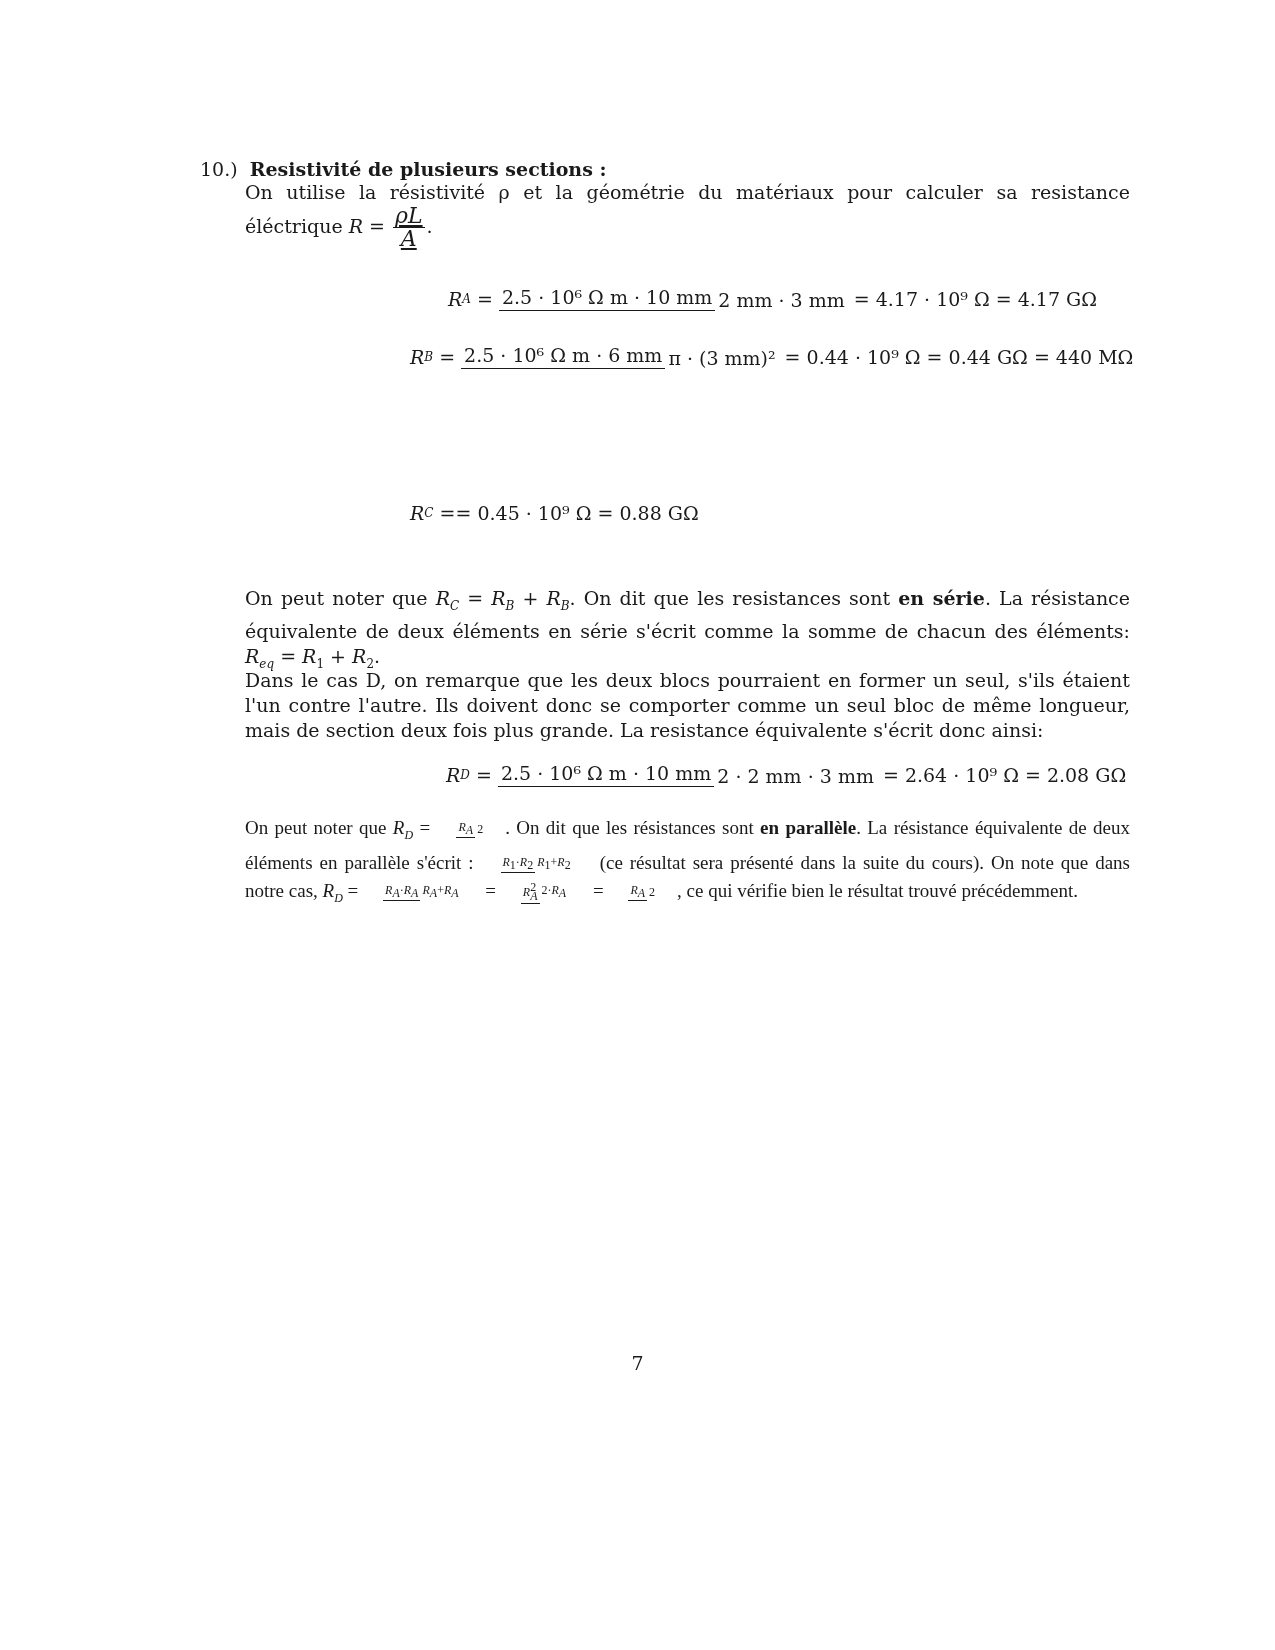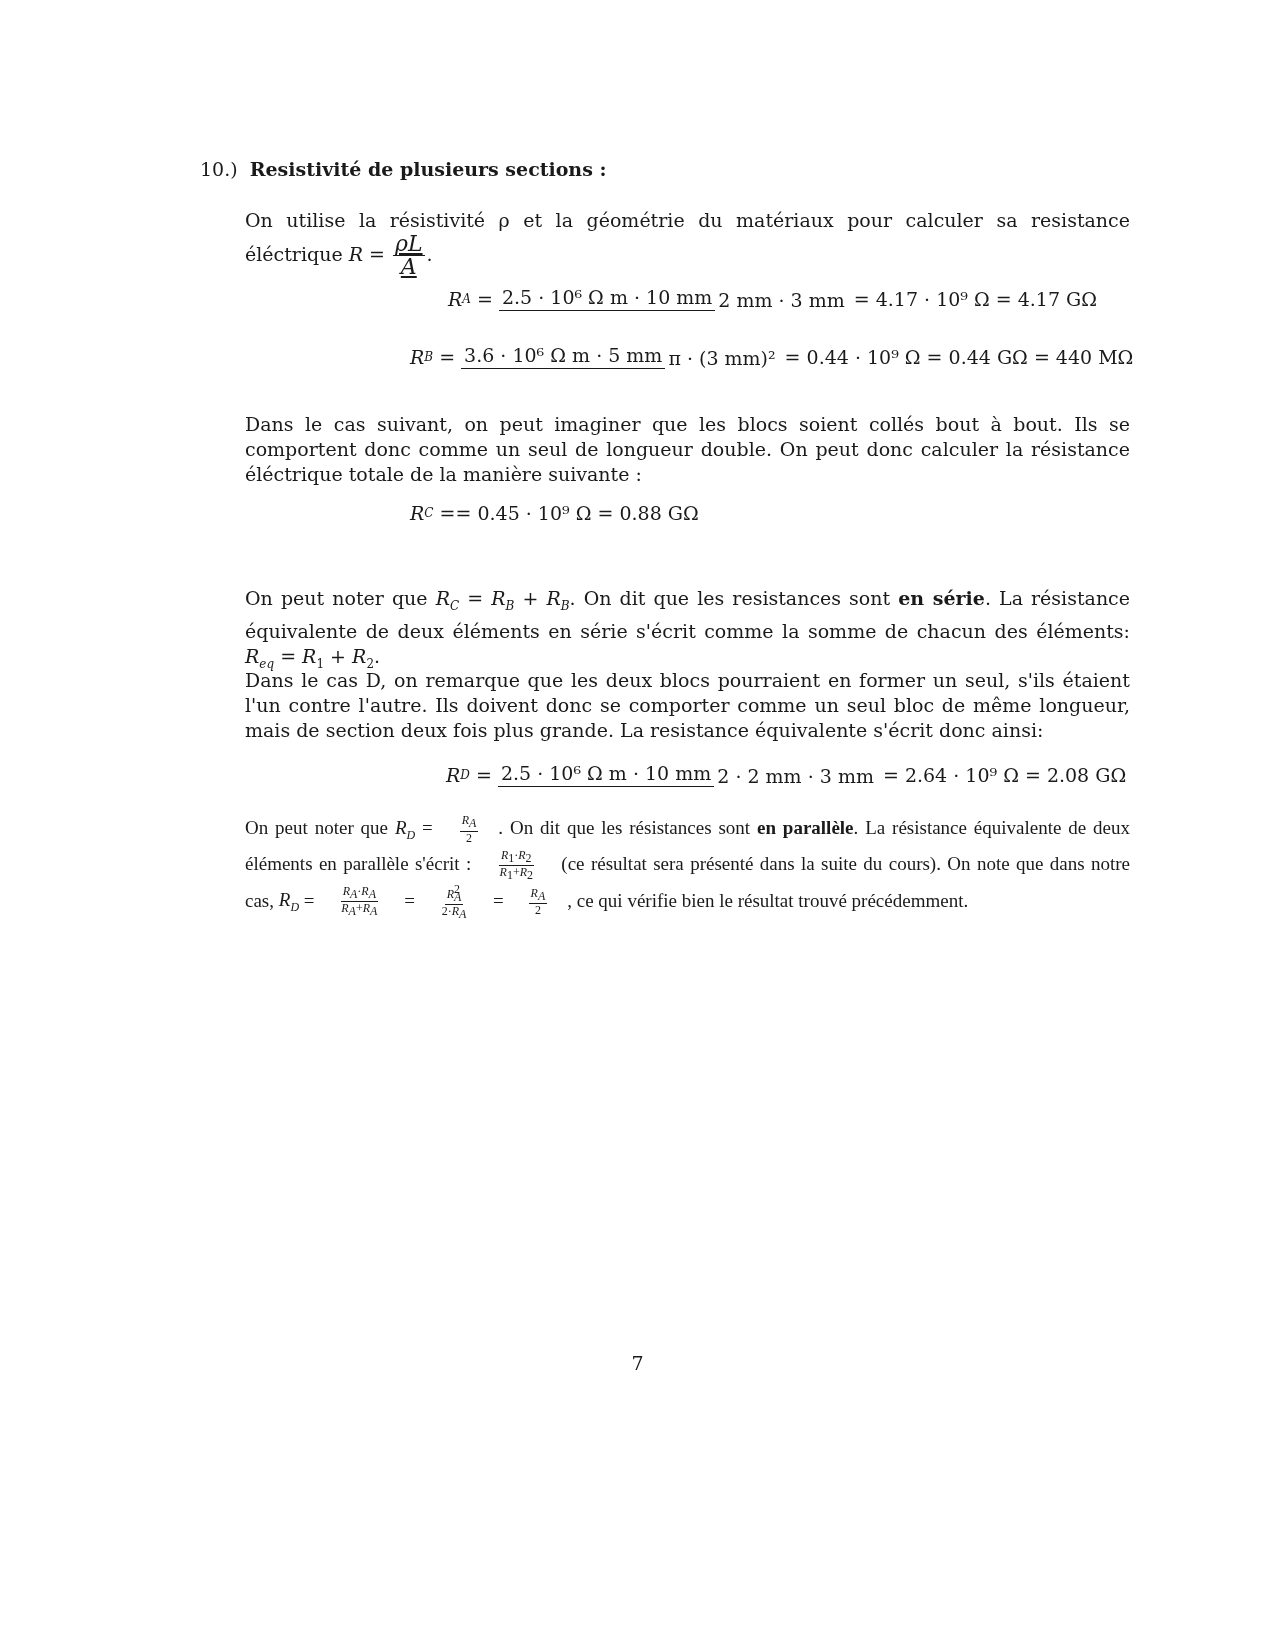--- a/index.html
+++ b/index.html
@@ -7,42 +7,42 @@
          font-family: "DejaVu Serif", "Liberation Serif", serif; color: #1a1a1a; }
   .page { position: absolute; left: 0; top: 0; width: 1077px; height: 1650px; }
   .section-head { position: absolute; left: 200px; top: 158px; font-size: 19px; }
   .section-head .num { font-weight: normal; }
   .section-head .title { font-weight: bold; margin-left: 6px; }
   .para { position: absolute; left: 245px; width: 885px; font-size: 19px; line-height: 25px; text-align: justify; }
   .eq { position: absolute; font-size: 19px; display: flex; align-items: center; white-space: nowrap; }
   .frac { display: inline-flex; align-items: center; vertical-align: middle; margin: 0 6px; }
   .frac .n { padding: 0 3px 2px 3px; border-bottom: 1px solid #1a1a1a; }
   .frac .d { padding: 2px 3px 0 3px; }
-  .sfrac { display: inline-flex; flex-direction: column; align-items: center; vertical-align: middle; font-size: 12px; line-height: 13px; margin: 0 20px; }
+  .sfrac { display: inline-flex; flex-direction: row; align-items: center; vertical-align: middle; font-size: 12px; line-height: 13px; margin: 0 20px; }
   .sfrac .n { border-bottom: 1px solid #1a1a1a; padding: 0 2px; }
   .sfrac .d { padding: 0 2px; }
   i, .it { font-style: italic; }
   sub { font-size: 12px; }
   sup { font-size: 12px; }
   b { font-weight: bold; }
   .pagenum { position: absolute; left: 0; width: 1275px; top: 1352px; text-align: center; font-size: 19px; }
   .inl-frac { display:inline-flex; flex-direction:column; align-items:center; vertical-align:middle; font-size:22px; line-height:22px; margin:0 2px;text-decoration:underline; }
   .inl-frac .n { border-bottom:1px solid #1a1a1a; padding:0 2px; }
 </style>
 </head>
 <body>
 
 <div class="page">
 
   <div class="section-head">
     <span class="num">10.)</span>
     <span class="title">Resistivité de plusieurs sections :</span>
   </div>
 
-  <div class="para" style="top:208px;">
+  <div class="para" style="top:180px;">
     <span>On utilise la résistivité ρ et la géométrie du matériaux pour calculer sa resistance éléctrique</span>
     <span class="it"> R</span> =
     <span class="inl-frac">
       <span class="n it">ρL</span>
       <span class="d it">A</span>
     </span>.
     <br>
   </div>
 
   <div class="eq" style="left:448px; top:286px;">
@@ -50,27 +50,26 @@
     <span class="frac">
       <span class="n">2.5 · 10⁶ Ω m · 10 mm</span>
       <span class="d">2 mm · 3 mm</span>
     </span>
     <span>= 4.17 · 10⁹ Ω = 4.17 GΩ</span>
   </div>
 
   <div class="eq" style="left:410px; top:344px;">
     <span class="it">R</span><sub class="it">B</sub>&nbsp;=
     <span class="frac">
-      <span class="n">3.6 · 10⁶ Ω m · 5 mm</span>
+      <span class="n">2.5 · 10⁶ Ω m · 6 mm</span>
       <span class="d">π · (3 mm)²</span>
     </span>
     <span>= 0.44 · 10⁹ Ω = 0.44 GΩ = 440 MΩ</span>
   </div>
 
-  <div class="para" style="top:412px;">Dans le cas suivant, on peut imaginer que les blocs soient collés bout à bout. Ils se comportent donc comme un seul de longueur double. On peut donc calculer la résistance éléctrique totale de la manière suivante :</div>
 
   <div class="eq" style="left:410px; top:502px;">
     <span class="it">R</span><sub class="it">C</sub>&nbsp;=
     <span>= 0.45 · 10⁹ Ω = 0.88 GΩ</span>
   </div>
 
   <div class="para" style="top:586px;">
     <span>On peut noter que </span><i>R<sub>C</sub></i> = <i>R<sub>B</sub></i> + <i>R<sub>B</sub></i><span>. On dit que les resistances sont </span><b>en série</b><span>. La résistance équivalente de deux éléments en série s'écrit comme la somme de chacun des éléments: </span><i>R<sub>eq</sub></i> = <i>R</i><sub>1</sub> + <i>R</i><sub>2</sub>.
   </div>
 

